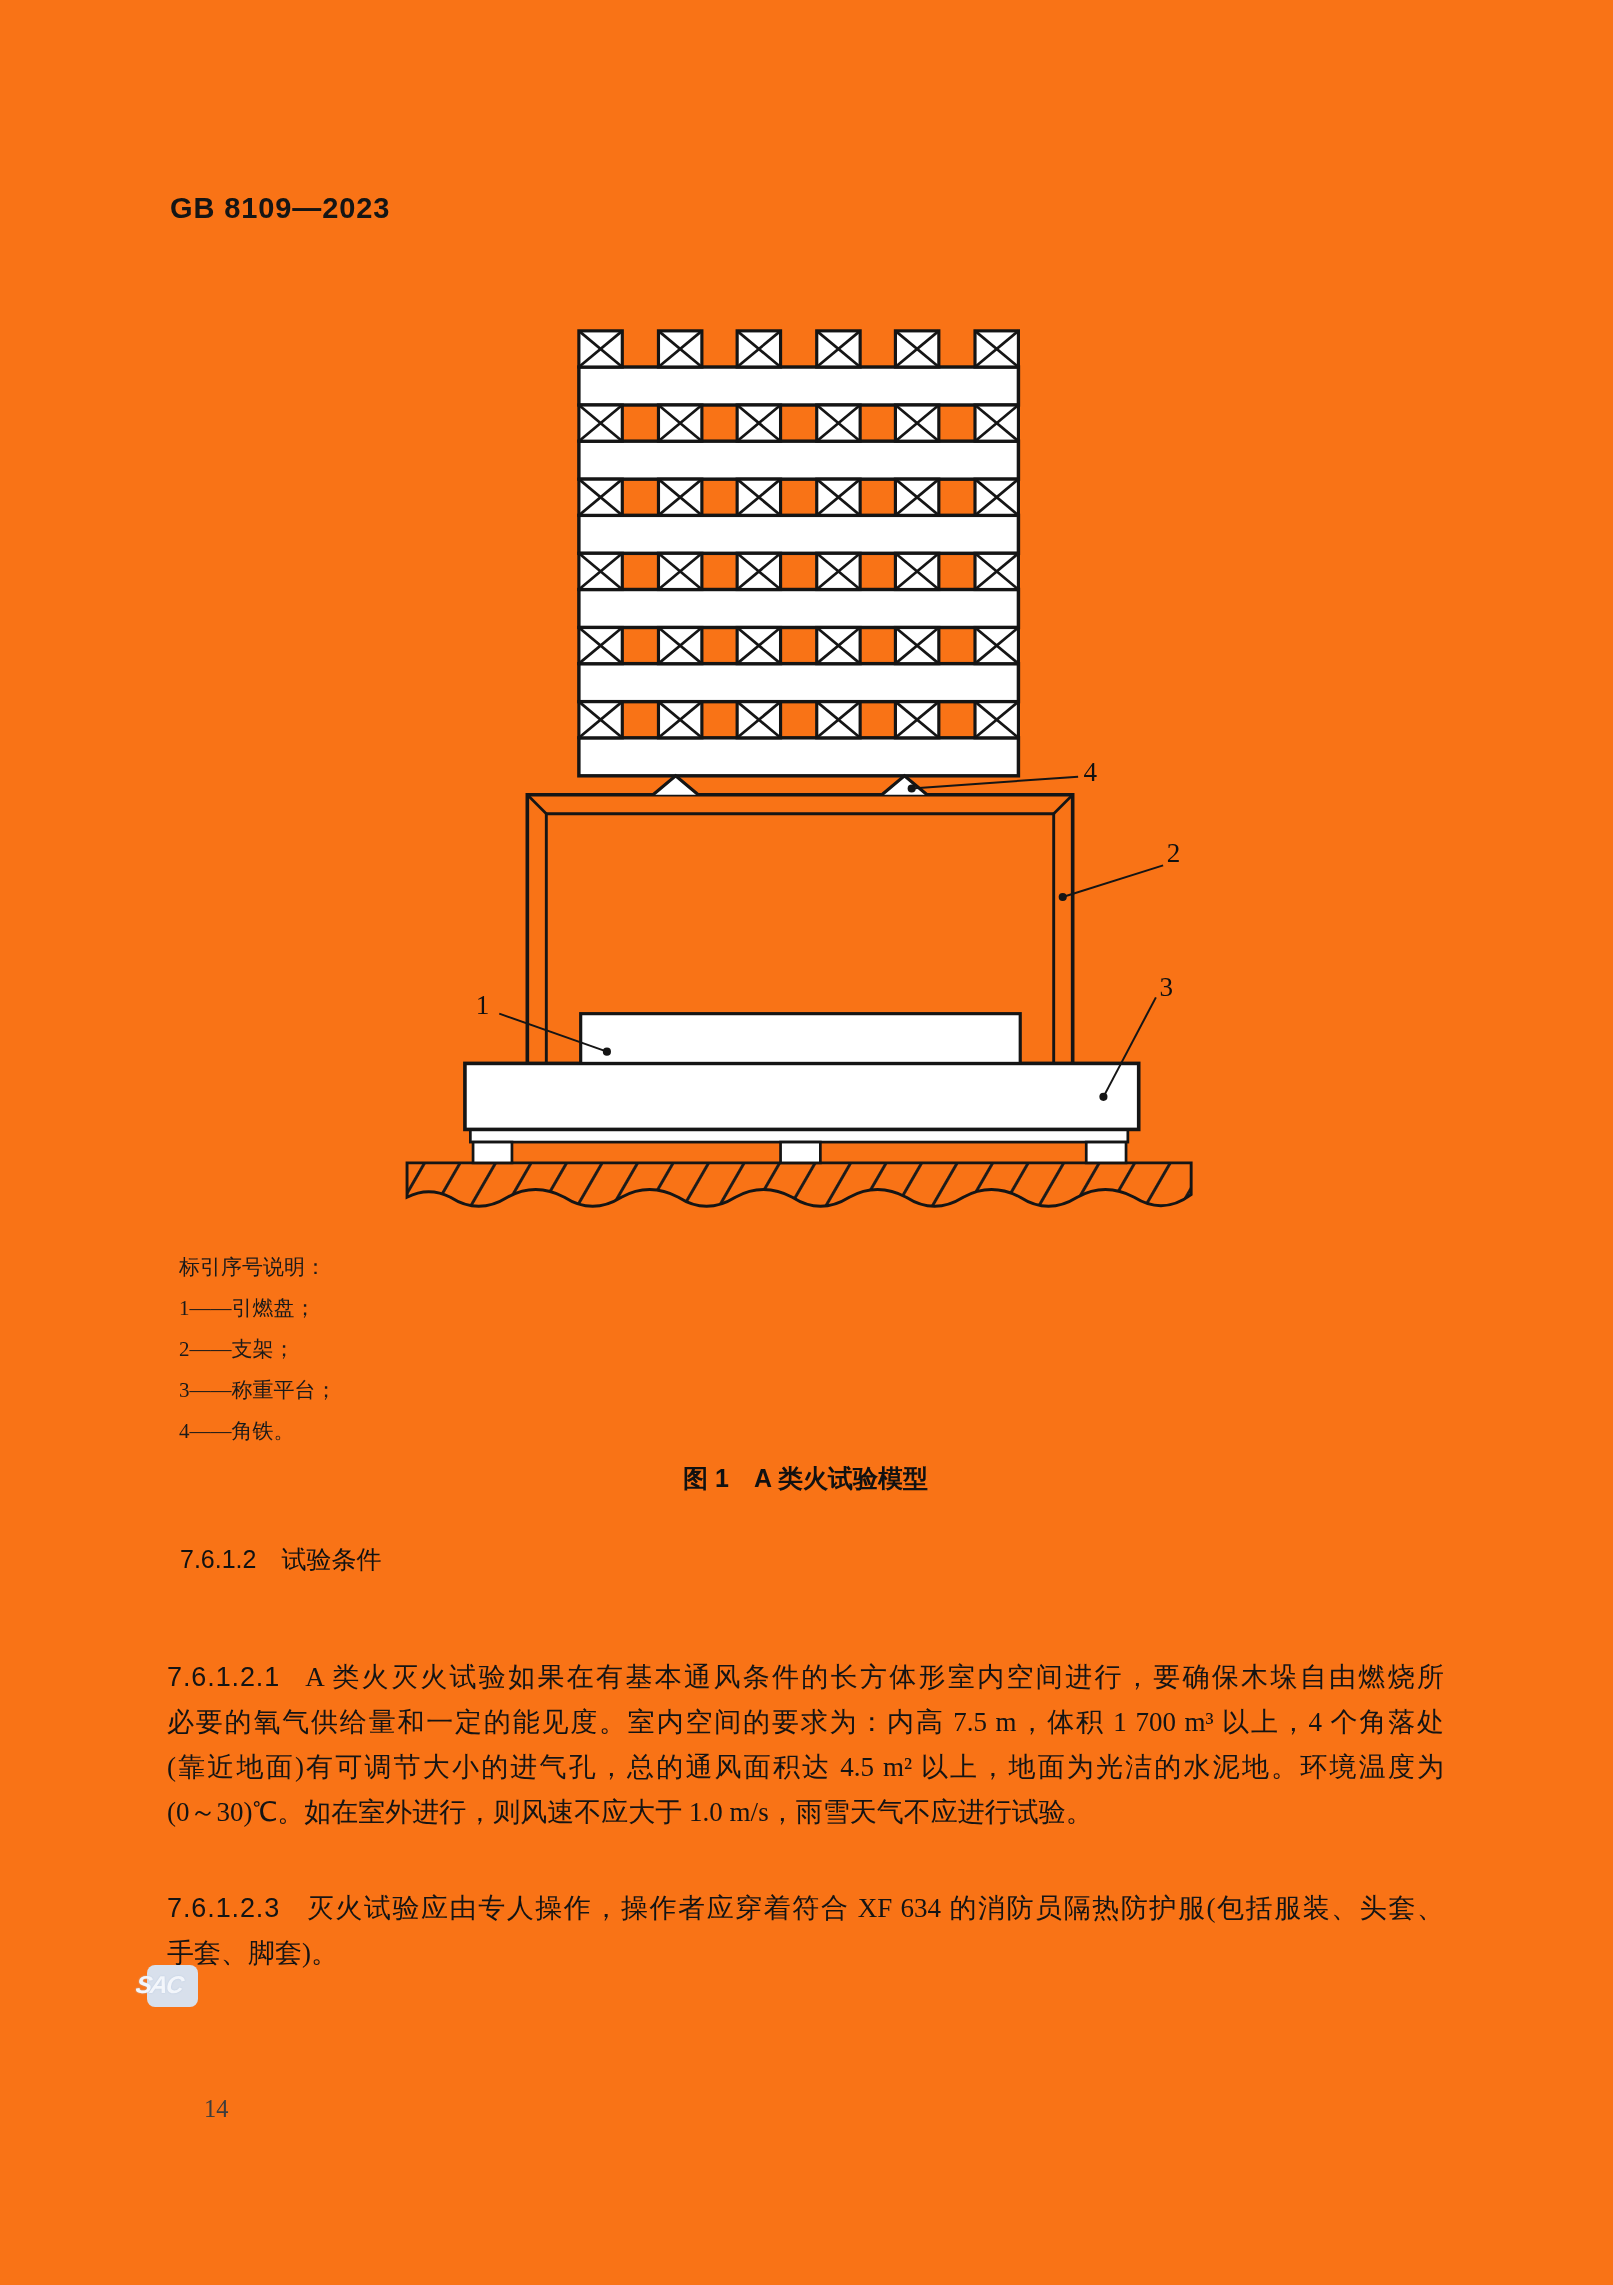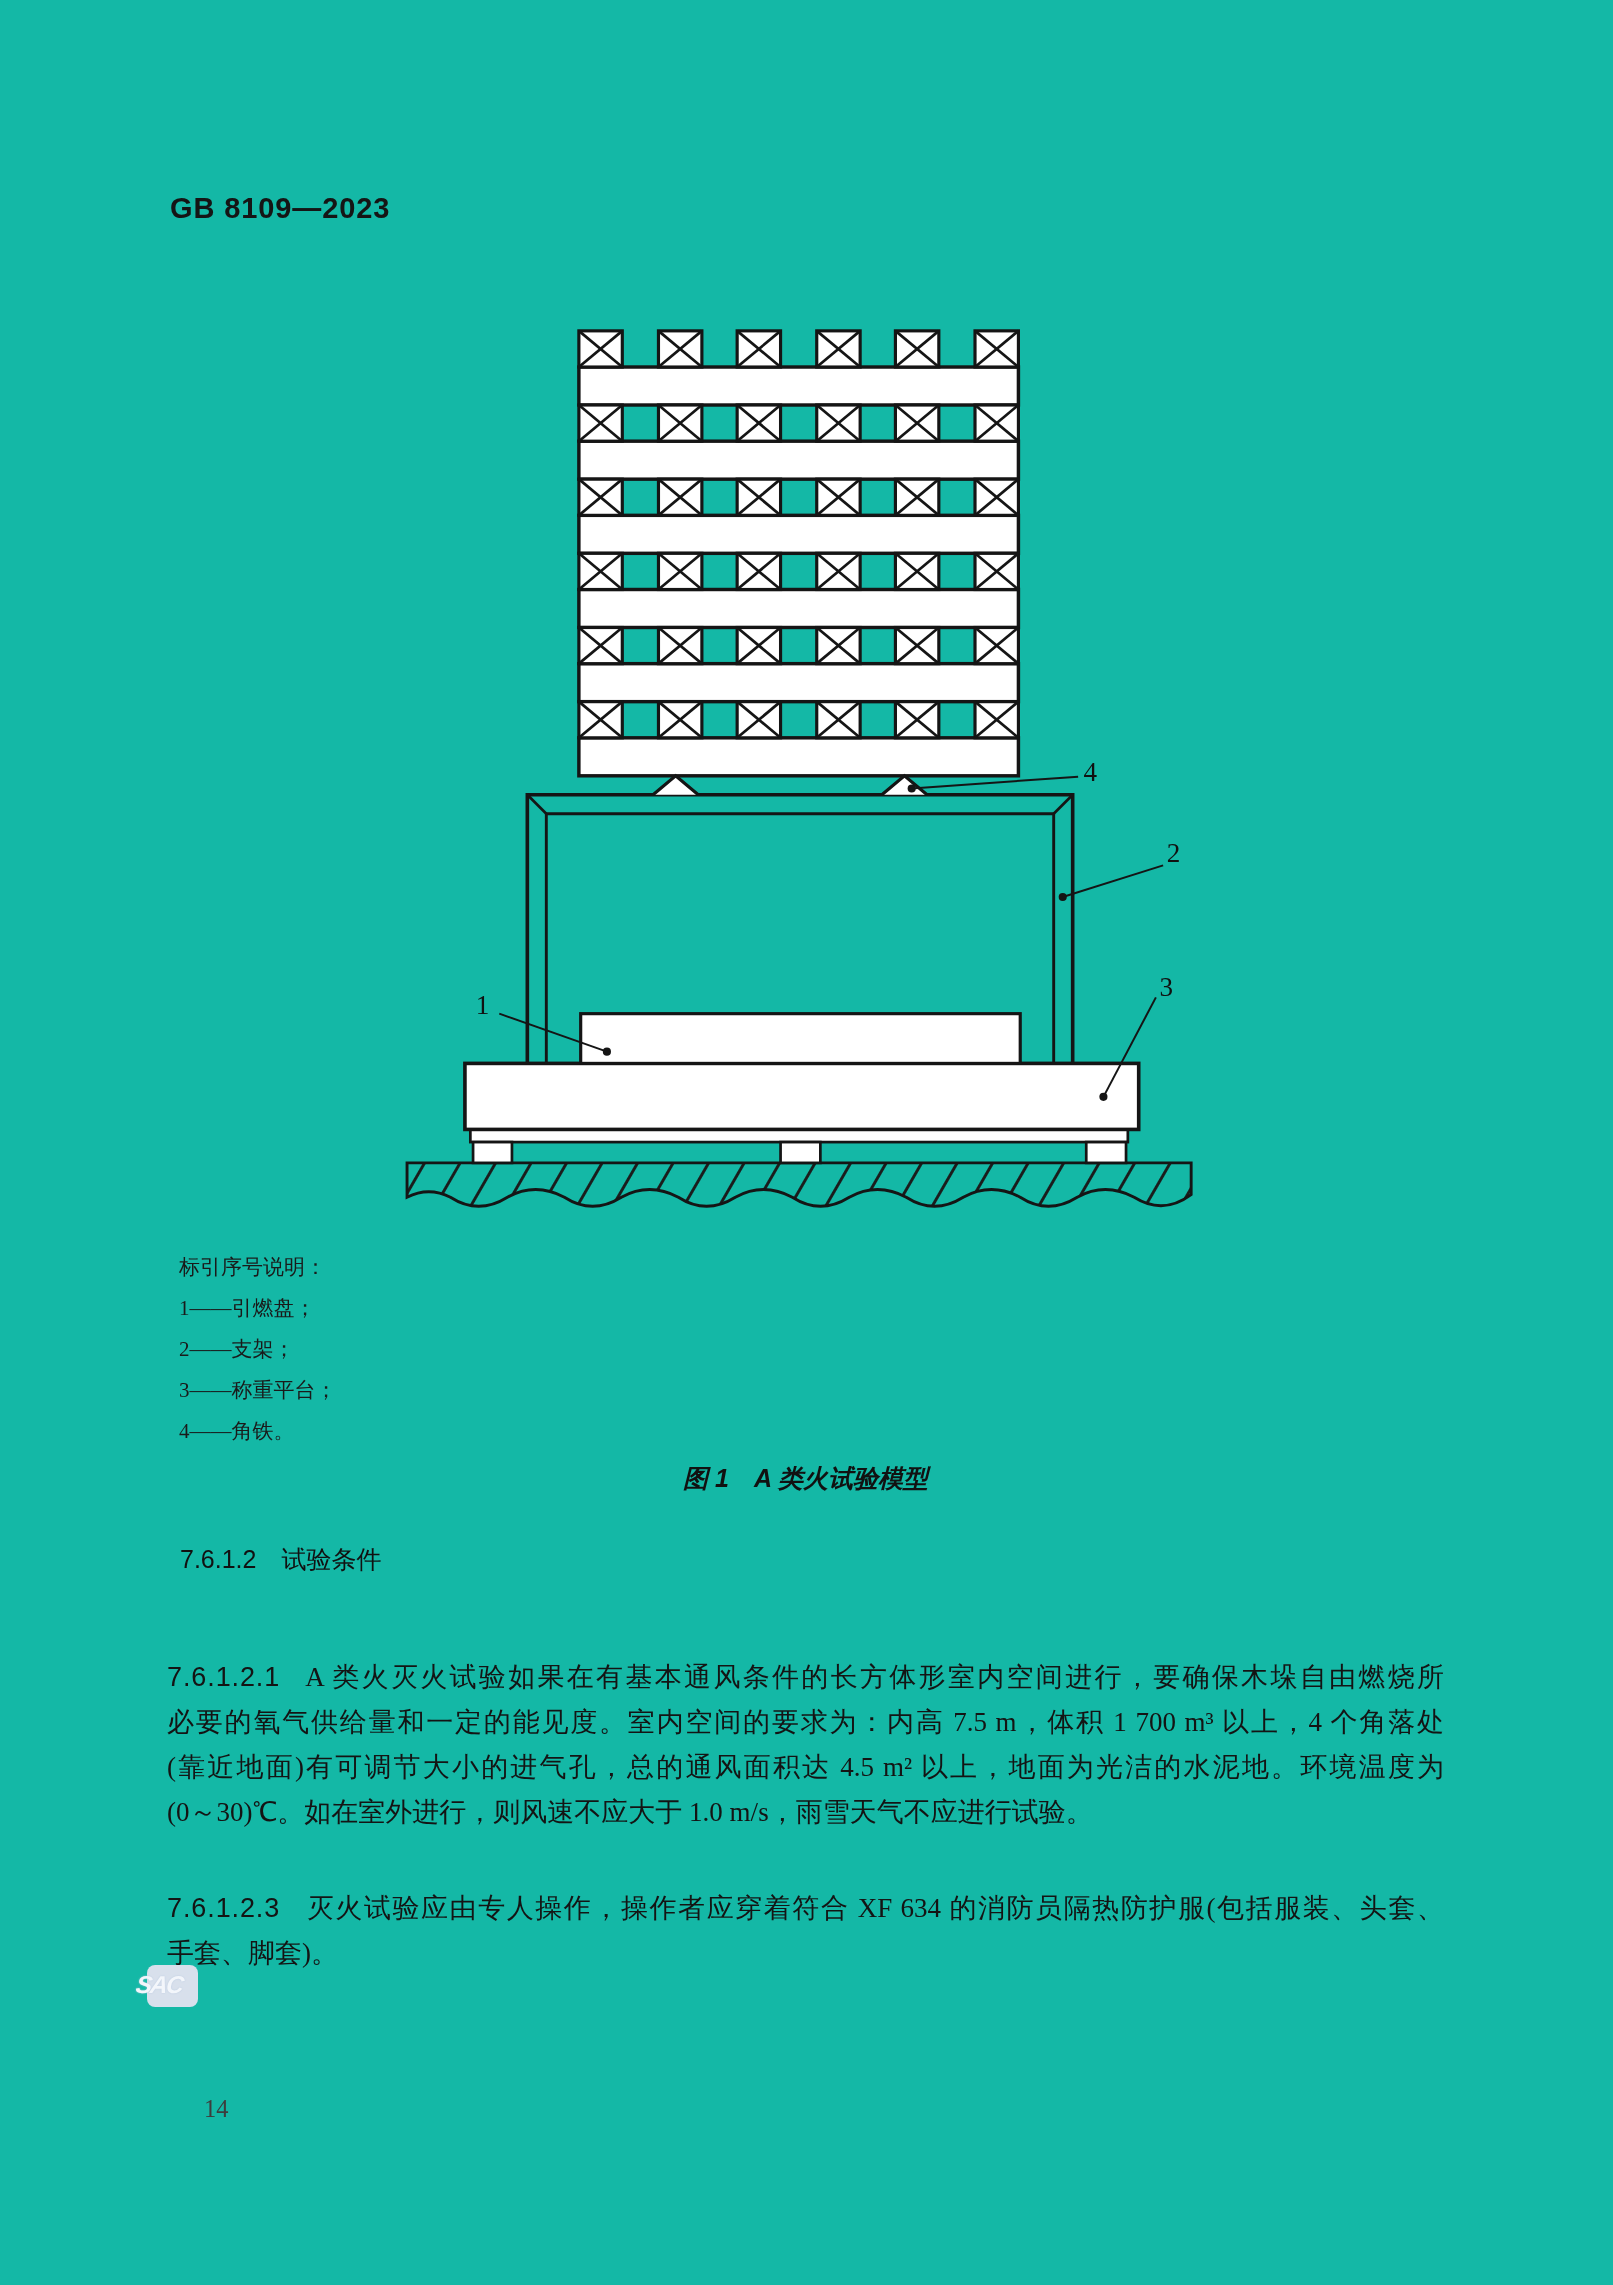--- a/index.html
+++ b/index.html
@@ -1,33 +1,33 @@
 <!DOCTYPE html>
 <html style="font-size:14.5px"><head>
 <meta charset="utf-8">
 <style>
   html,body{margin:0;padding:0;background:#9a9a9a;}
   .page{
     position:relative;width:1614px;height:2285px;margin:0 auto;
-    background:#14b8a6;color:#111;
+    background:#f97316;color:#111;
     font-family:"Liberation Serif", serif;
     overflow:hidden;
   }
   .std-header{
     position:absolute;left:170px;top:192px;
     font-family:"Liberation Sans", sans-serif;
     font-weight:bold;font-size:29px;letter-spacing:0.9px;color:#151515;
   }
   .figure-svg{position:absolute;left:398px;top:317px;width:823px;height:914px;}
   .legend{position:absolute;left:179px;top:1247px;font-size:21px;color:#1a1a1a;}
   .legend div{height:41px;line-height:41px;}
   .fig-caption{
     position:absolute;left:167px;top:1462px;width:1277px;
     text-align:center;font-family:"Liberation Sans", sans-serif;
-    font-weight:bold;font-size:25px;color:#111;font-style:italic;
+    font-weight:bold;font-size:25px;color:#111;
   }
   .sec-heading{
     position:absolute;left:180px;top:1543px;
     font-family:"Liberation Sans", sans-serif;
     font-weight:normal;font-size:25px;color:#111;
   }
   .para{position:absolute;left:167px;width:1277px;font-size:27px;color:#141414;}
   .para .line{height:45px;line-height:45px;white-space:nowrap;}
   .para .line.full{white-space:normal;text-align:justify;text-align-last:justify;}
   .pnum{font-family:"Liberation Sans", sans-serif;margin-right:25px;letter-spacing:0.9px;}

